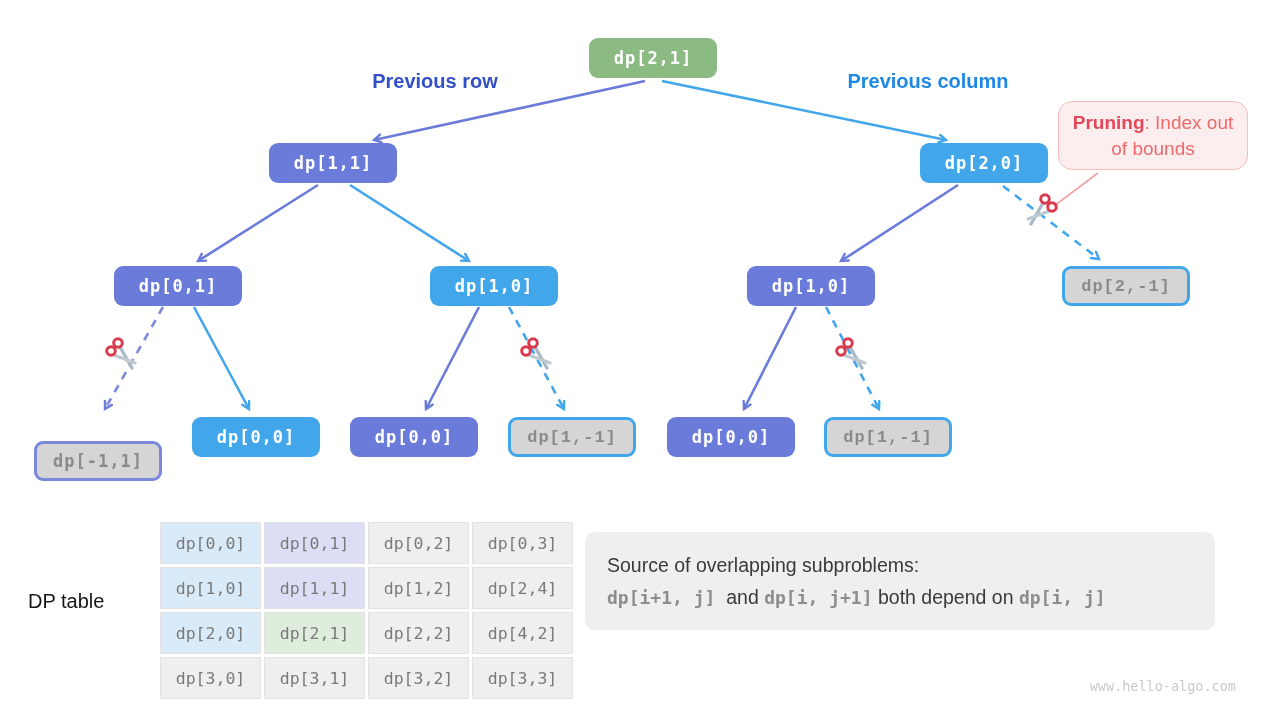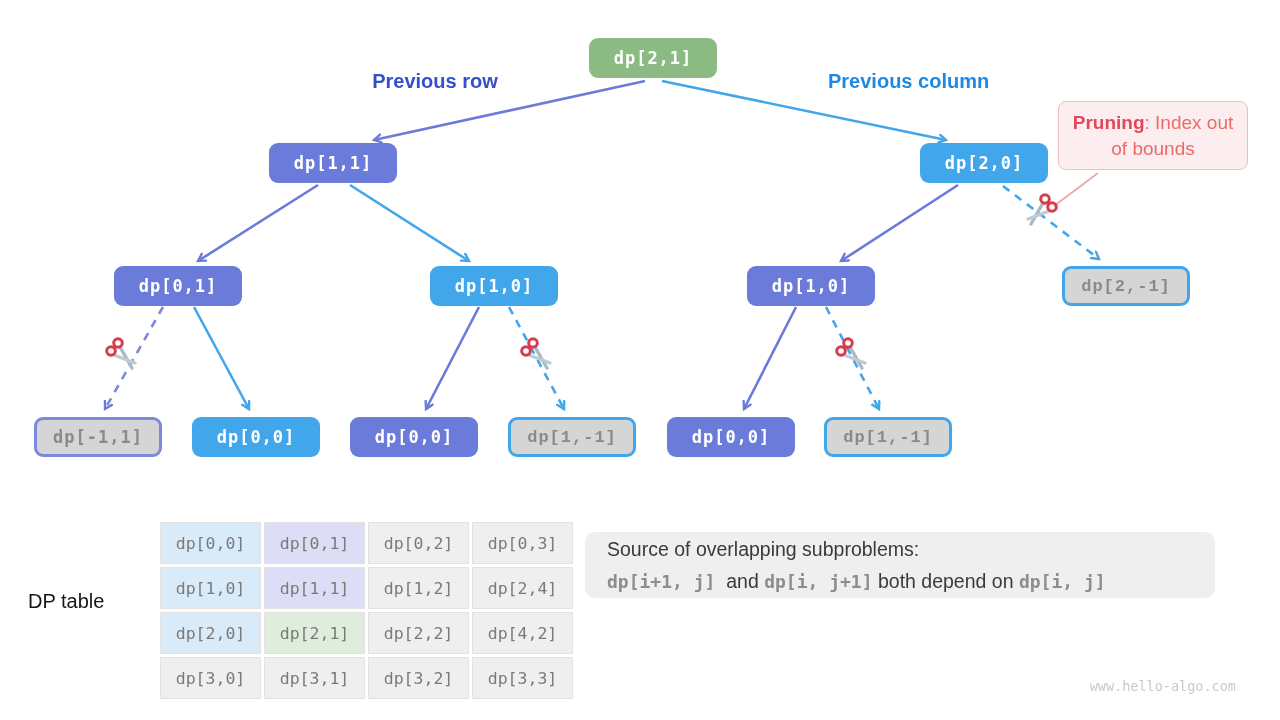--- a/index.html
+++ b/index.html
@@ -9,45 +9,45 @@
   .edges{position:absolute;left:0;top:0;z-index:1;}
 
   
   .node{position:absolute;width:128px;height:40px;border-radius:9px;z-index:3;
         display:flex;align-items:center;justify-content:center;box-sizing:border-box;
         font-family:"DejaVu Sans Mono",monospace;font-weight:bold;font-size:17px;
         letter-spacing:1px;color:#ffffff;}
   .v-green {background:#8BBB82;}
   .v-purple{background:#6B7BD9;}
   .v-blue  {background:#42A6EB;}
-  .v-pruned-purple{background:#D5D5D5;border:3px solid #7B88DC;color:#8A8A8A;}
+  .v-pruned-purple{background:#D5D5D5;border:3px solid #7B88DC;color:#8A8A8A;margin-top:24px;}
   .v-pruned-blue  {background:#D5D5D5;border:3px solid #42A6EB;color:#8A8A8A;font-family:Liberation Mono, monospace;}
 
   .n0{left:589px;top:38px;}
   .n1{left:269px;top:143px;}
   .n2{left:920px;top:143px;}
   .n3{left:114px;top:266px;}
   .n4{left:430px;top:266px;}
   .n5{left:747px;top:266px;}
   .n6{left:1062px;top:266px;}
   .n7{left:34px;top:417px;}
   .n8{left:192px;top:417px;}
   .n9{left:350px;top:417px;}
   .n10{left:508px;top:417px;}
   .n11{left:667px;top:417px;}
   .n12{left:824px;top:417px;}
 
   
   .branch-label{position:absolute;z-index:3;font-weight:bold;font-size:20px;}
   .branch-label.row{left:355px;top:70px;width:160px;text-align:center;color:#3450C9;}
-  .branch-label.col{left:828px;top:70px;width:200px;color:#1E88E5;}
+  .branch-label.col{left:828px;top:70px;width:200px;text-align:center;color:#1E88E5;}
 
   
   .callout{position:absolute;left:1058px;top:101px;width:190px;z-index:4;box-sizing:border-box;
-           background:#FCEDEE;border:1px solid #F4BDBD;border-radius:8px;
+           background:#FCEDEE;border:1px solid #F4BDBD;border-radius:14px;
            padding:8px 10px;text-align:center;font-size:19px;line-height:1.35;color:#ED6A6A;}
   .callout b{color:#E2485A;}
 
   
   .scissors{position:absolute;width:40px;height:40px;z-index:4;}
   .s1{left:105px;top:336px;}
   .s2{left:520px;top:336px;}
   .s3{left:835px;top:336px;}
   .s4{left:1018px;top:192px;transform:scaleX(-1);}
 
@@ -59,21 +59,21 @@
       border:1px solid #E2E2E2;}
   td.c-gray {background:#EFEFEF;}
   td.c-blue {background:#D9EAF8;border-color:#DCE7F0;}
   td.c-lav  {background:#DCDEF5;border-color:#DBDDEE;}
   td.c-green{background:#DFEEDC;border-color:#DAE8D8;}
 
   .dp-label{position:absolute;left:28px;top:590px;font-size:20px;color:#161616;z-index:2;}
 
   
   .note{position:absolute;left:585px;top:532px;width:630px;box-sizing:border-box;z-index:2;
-        background:#EFEFEF;border-radius:10px;padding:1px 22px;color:#3A3A3A;
+        background:#EFEFEF;border-radius:10px;padding:17px 22px;color:#3A3A3A;
         font-size:19.5px;line-height:1.65;}
   .note .line2{white-space:pre-wrap;}
   .note .code{font-family:"DejaVu Sans Mono",monospace;font-weight:bold;
               font-size:18px;color:#8D8D8D;}
 
   .watermark{position:absolute;right:44px;top:678px;z-index:2;
              font-family:"DejaVu Sans Mono",monospace;font-size:13.5px;color:#C9C9C9;margin-left:8px;}
 </style>
 </head>
 <body>

